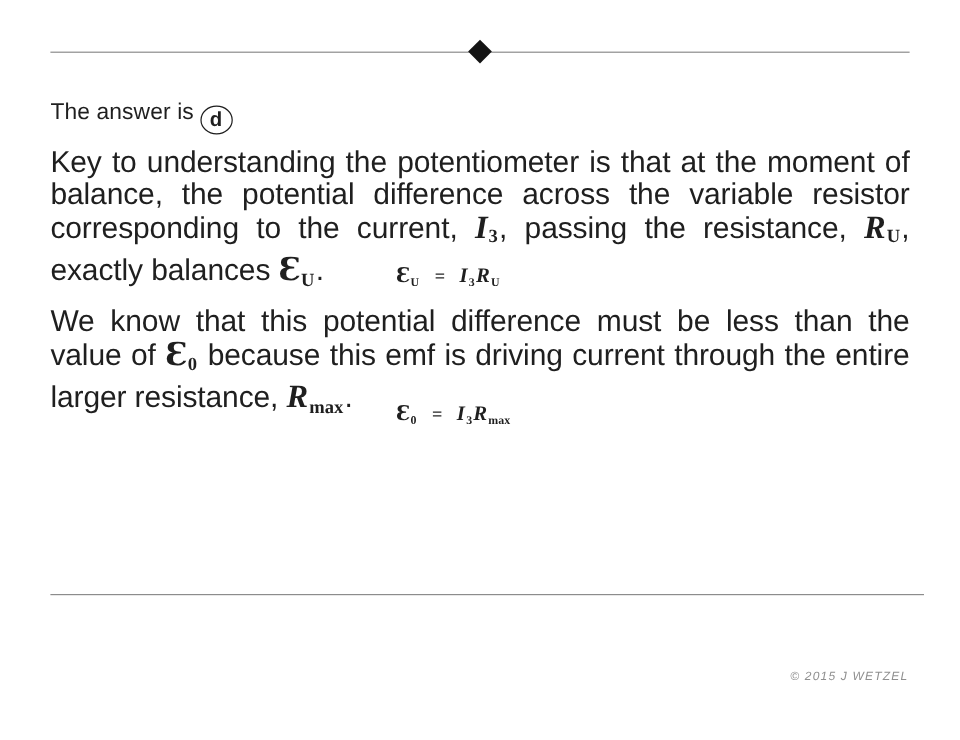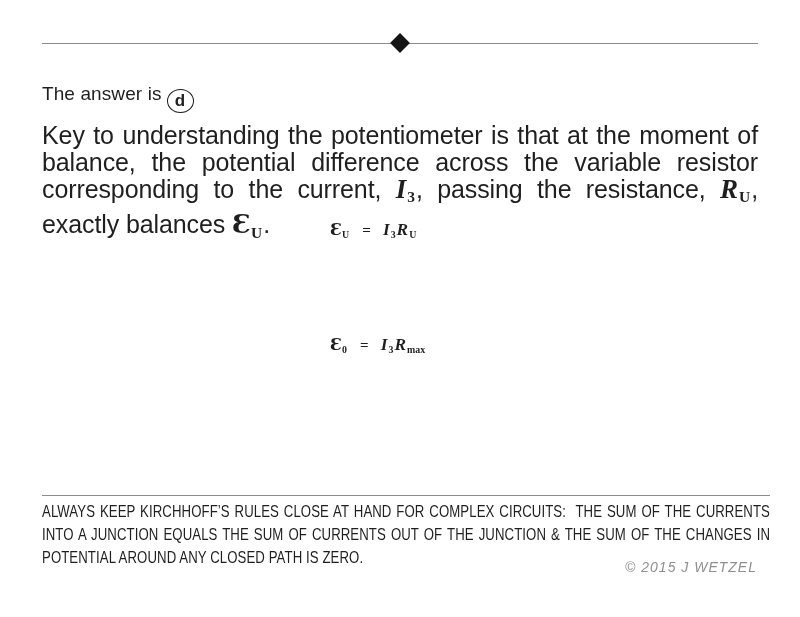--- a/index.html
+++ b/index.html
@@ -117,21 +117,21 @@
     font-size: 16.5px;
     line-height: 23px;
     text-align: justify;
     letter-spacing: 0.1px;
     color: #1f1f1f;
   }
   .copyright {
     position: absolute;
     top: 559px;
     right: 43px;
-    font-size: 14px;
+    font-size: 10px;
     font-style: italic;
     letter-spacing: 1px;
     color: #8f8f8f;
   }
 </style>
 </head>
 <body>
 
 <div class="page">
 
@@ -139,24 +139,22 @@
   <div class="diamond"></div>
 
   <div class="answer-line"><span>The answer is</span><span class="answer-badge">
         <span>d</span>
       </span></div>
 
   <p class="body para1"><span>Key to understanding the potentiometer is that at the moment of balance, the potential difference across the variable resistor corresponding to the current, </span><span class="var">I</span><span class="sub">3</span><span>, passing the resistance, </span><span class="var">R</span><span class="sub">U</span><span>, exactly balances </span><span class="emf">Ɛ</span><span class="sub">U</span><span>.</span></p>
 
   <div class="eq eq1"><span class="emf">Ɛ</span><span class="sub">U</span><span class="eq-sign">=</span><span class="var">I</span><span class="sub">3</span><span class="var">R</span><span class="sub">U</span></div>
 
+  <p class="body para2"><span>We know that this potential difference must be less than the value of </span><span class="emf">Ɛ</span><span class="sub">0</span><span> be­cause this emf is driving current through the entire larger resistance, </span><span class="var">R</span><span class="sub">max</span><span>.</span></p>
 
   <div class="eq eq2"><span class="emf">Ɛ</span><span class="sub">0</span><span class="eq-sign">=</span><span class="var">I</span><span class="sub">3</span><span class="var">R</span><span class="sub">max</span></div>
 
   <div class="rule rule-bottom"></div>
 
-  <div class="footnote-wrap">
-    <div class="footnote">ALWAYS KEEP KIRCHHOFF’S RULES CLOSE AT HAND FOR COMPLEX CIRCUITS:&nbsp; THE SUM OF THE CURRENTS INTO A JUNCTION EQUALS THE SUM OF CURRENTS OUT OF THE JUNCTION &amp; THE SUM OF THE CHANGES IN POTENTIAL AROUND ANY CLOSED PATH IS ZERO.</div>
-  </div>
 
   <div class="copyright">© 2015 J WETZEL</div>
 
 </div>
 
 </body></html>

